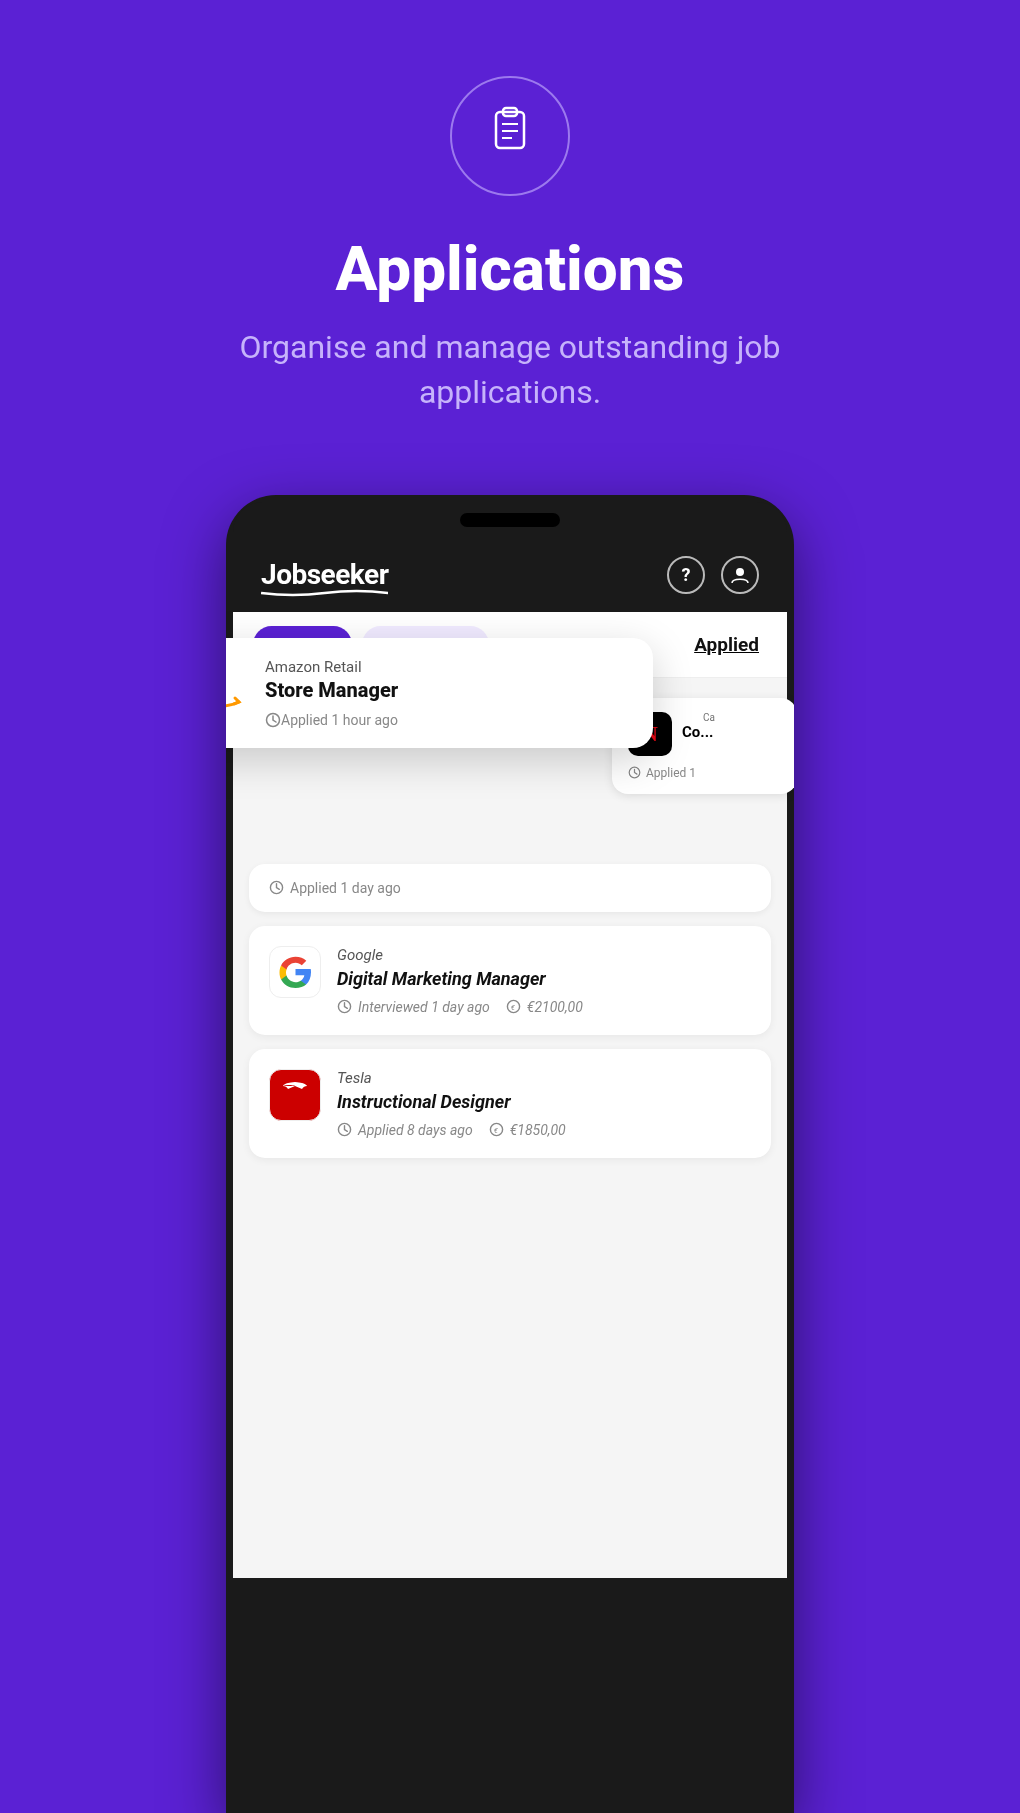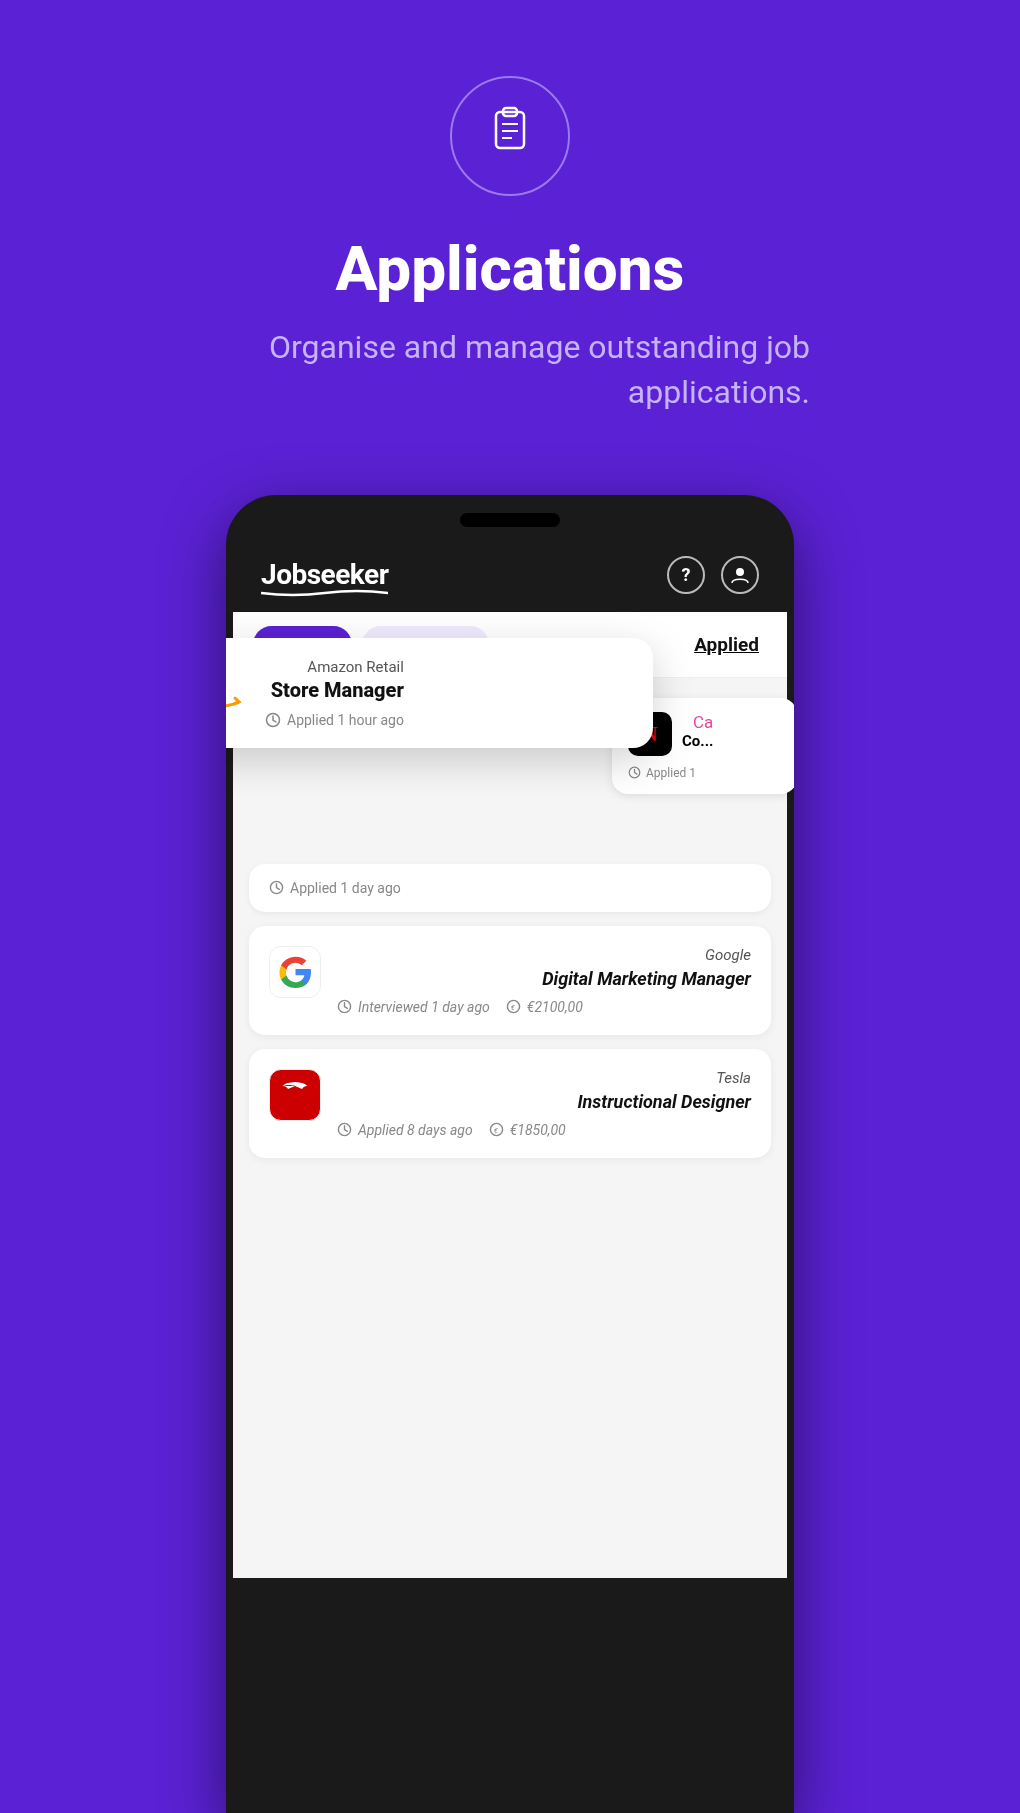--- a/index.html
+++ b/index.html
@@ -45,21 +45,21 @@
       font-size: 62px;
       font-weight: 800;
       margin-bottom: 20px;
       text-align: center;
     }
 
     .hero-subtitle {
       color: rgba(210, 195, 255, 0.9);
       font-size: 32px;
       font-weight: 400;
-      text-align: right;
+      text-align: center;
       line-height: 1.4;
       max-width: 600px;
     }
 
     
     .phone-area {
       position: relative;
       width: 100%;
       margin-top: 80px;
       flex: 1;
@@ -245,21 +245,21 @@
     .floating-card-info .job-title {
       font-size: 20px;
       font-weight: 800;
       color: #111;
       margin-bottom: 10px;
     }
 
     .floating-time {
       display: flex;
       align-items: center;
-      gap: 6px;
+      gap: 0;
       color: #888;
       font-size: 14px;
     }
 
     
     .phone-top {
       height: 30px;
       background: #1a1a1a;
       display: flex;
       justify-content: center;
@@ -323,21 +323,21 @@
     </div>
 
     <div style="background:white; position:relative; padding: 14px 20px 14px; display:flex; align-items:center; justify-content:space-between; border-bottom: 1px solid #eee; text-decoration: underline;">
       <div style="display:flex; gap:10px;">
         <button class="tab-btn active">Applied</button>
         <button class="tab-btn">Interviewed</button>
       </div>
       <span style="font-size:19px; font-weight:700; color:#111; margin-right: 8px;">Applied</span>
     </div>
 
-    <div class="app-content" style="position:relative; min-height:900px;text-align:right;">
+    <div class="app-content" style="position:relative; min-height:900px;">
 
       <div class="floating-card">
         <div class="amazon-logo">
           <svg width="52" height="52" viewBox="0 0 52 52">
             <text x="8" y="36" font-size="34" font-weight="900" font-family="serif" fill="#111">a</text>
             <path d="M8,42 Q26,50 44,42" stroke="#FF9900" stroke-width="3" fill="none" stroke-linecap="round"></path>
             <path d="M40,38 L44,42 L39,44" stroke="#FF9900" stroke-width="3" fill="none" stroke-linecap="round"></path>
           </svg>
         </div>
         <div class="floating-card-info">
@@ -352,21 +352,21 @@
           </div>
         </div>
       </div>
 
       <div style="position:absolute; top:20px; right:-10px; background:white; border-radius:16px; padding:14px 16px; width:185px; box-shadow:0 2px 10px rgba(0,0,0,0.1); overflow:hidden;">
         <div style="display:flex; gap:10px; align-items:flex-start;">
           <div style="width:44px; height:44px; background:#000; border-radius:10px; display:flex; align-items:center; justify-content:center; flex-shrink:0;">
             <span style="color:#e50914; font-weight:900; font-size:22px; font-family:serif;">N</span>
           </div>
           <div>
-            <div style="font-size:17px; color:#ec4899;">Ca</div>
+            <div style="font-size:10px; color:#737373;margin-left:21px;">Ca</div>
             <div style="font-size:15px; font-weight:700;">Co...</div>
           </div>
         </div>
         <div style="margin-top:10px; display:flex; align-items:center; gap:5px; color:#888; font-size:12px;">
           <svg width="13" height="13" viewBox="0 0 16 16" fill="none">
             <circle cx="8" cy="8" r="6.5" stroke="#888" stroke-width="1.5"></circle>
             <path d="M8,4 L8,8 L11,10" stroke="#888" stroke-width="1.5" stroke-linecap="round"></path>
           </svg>
           Applied 1
         </div>

